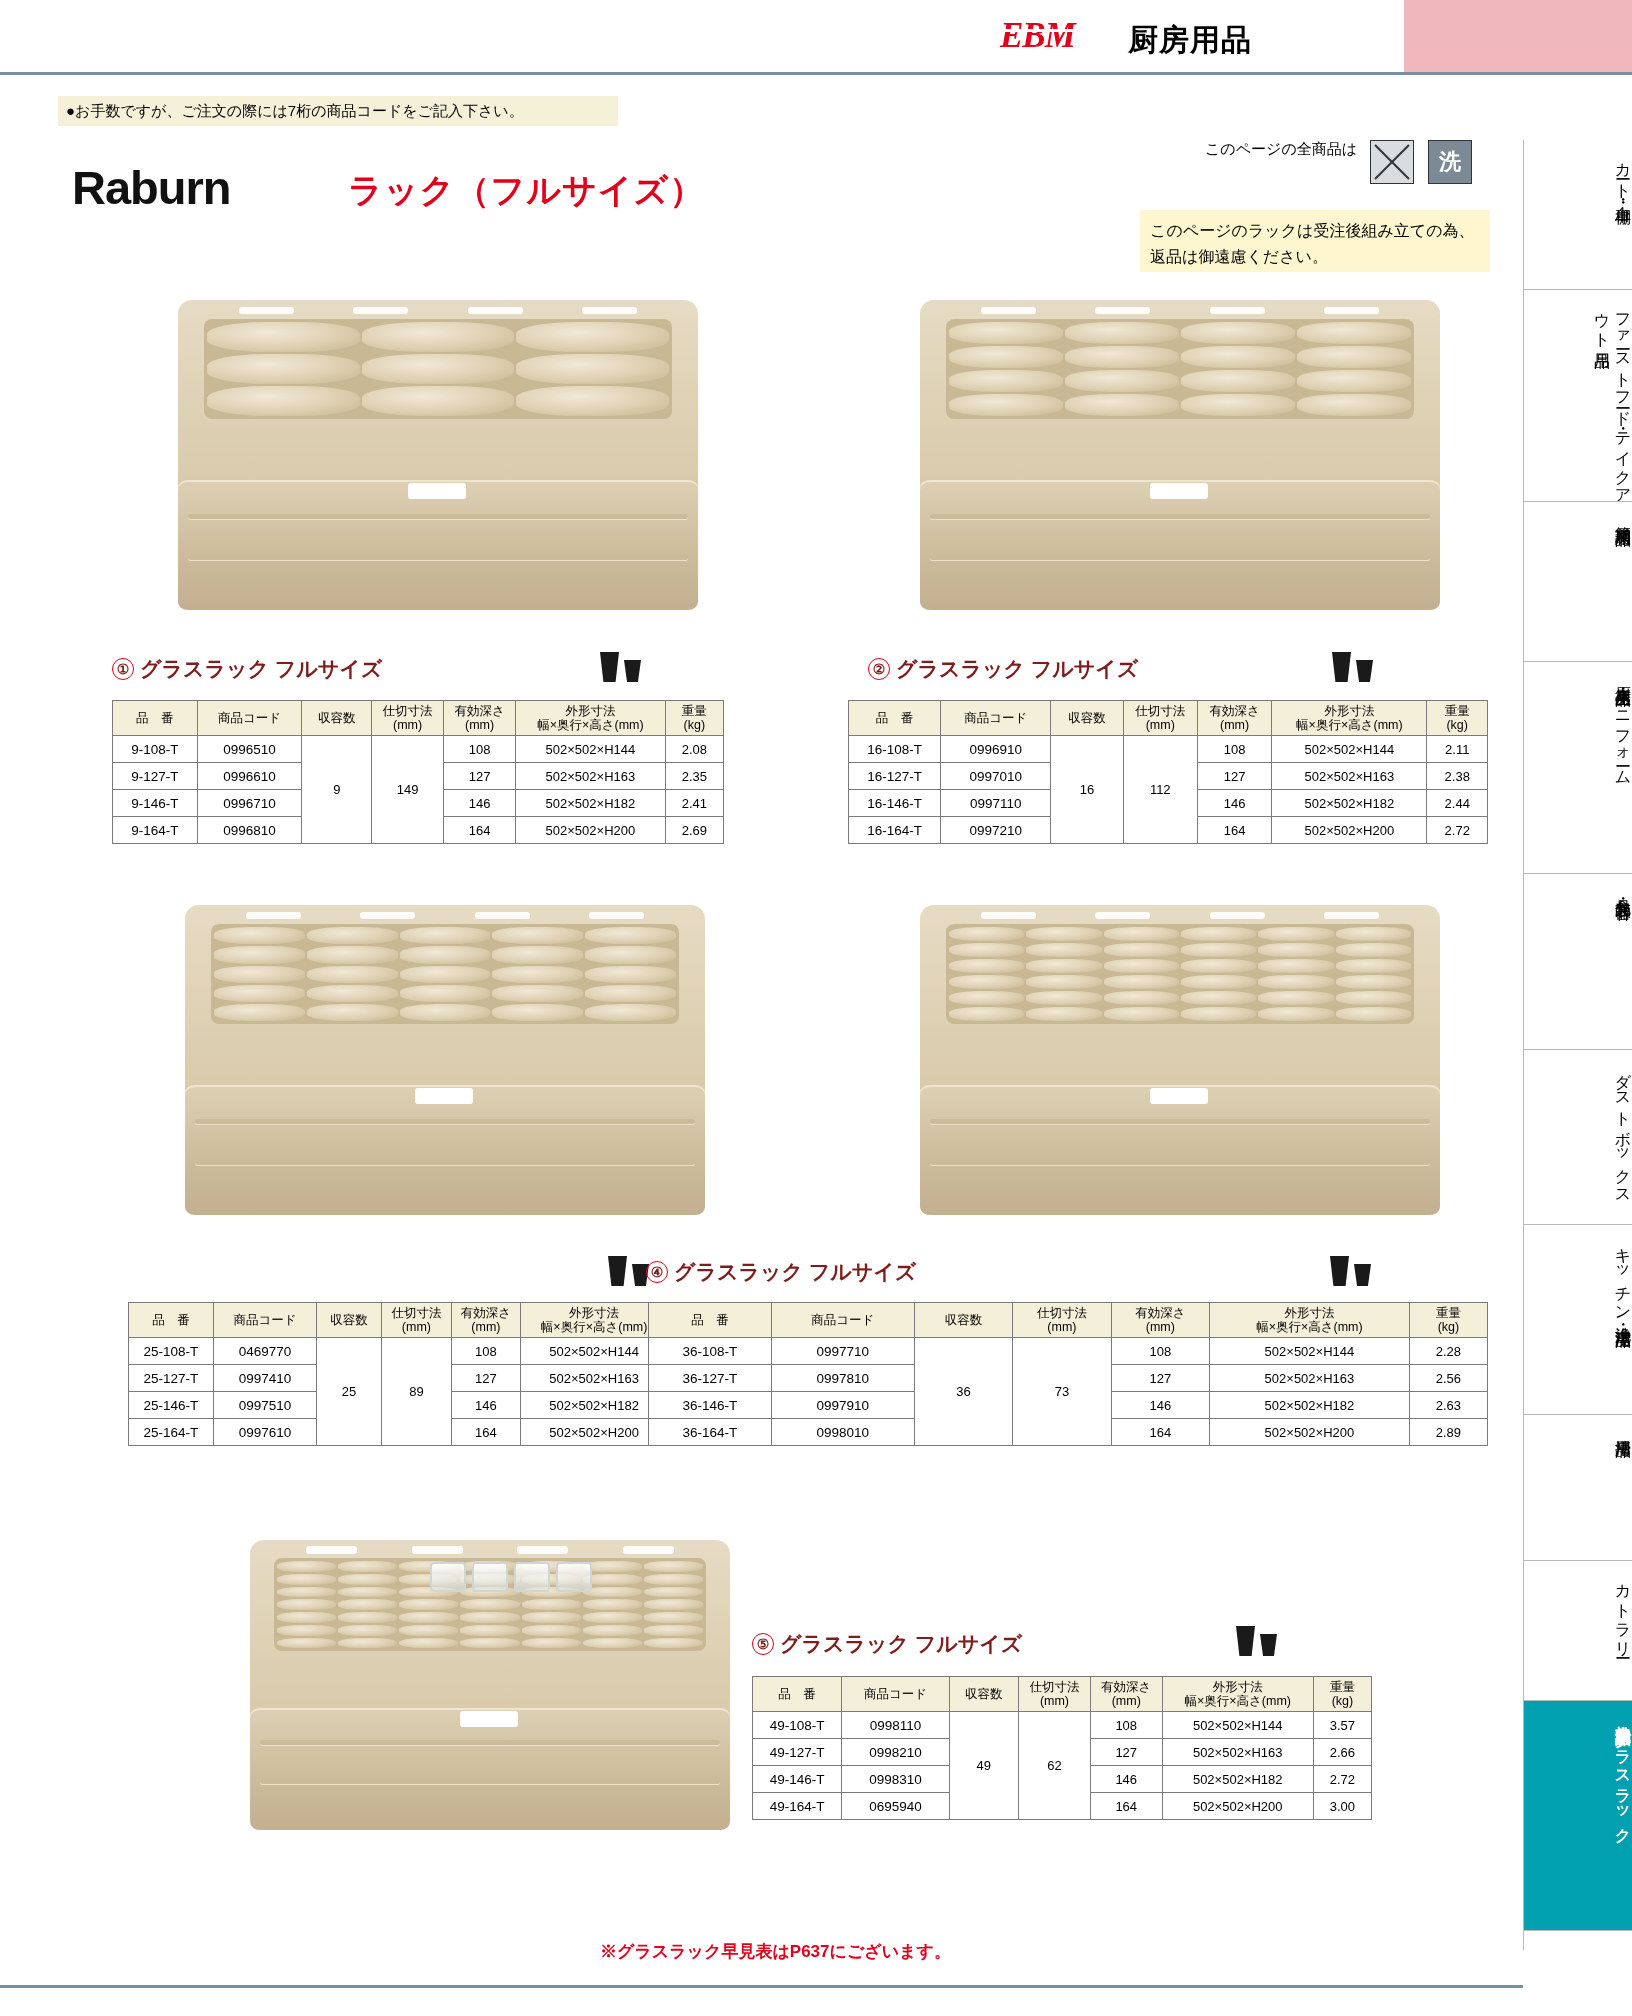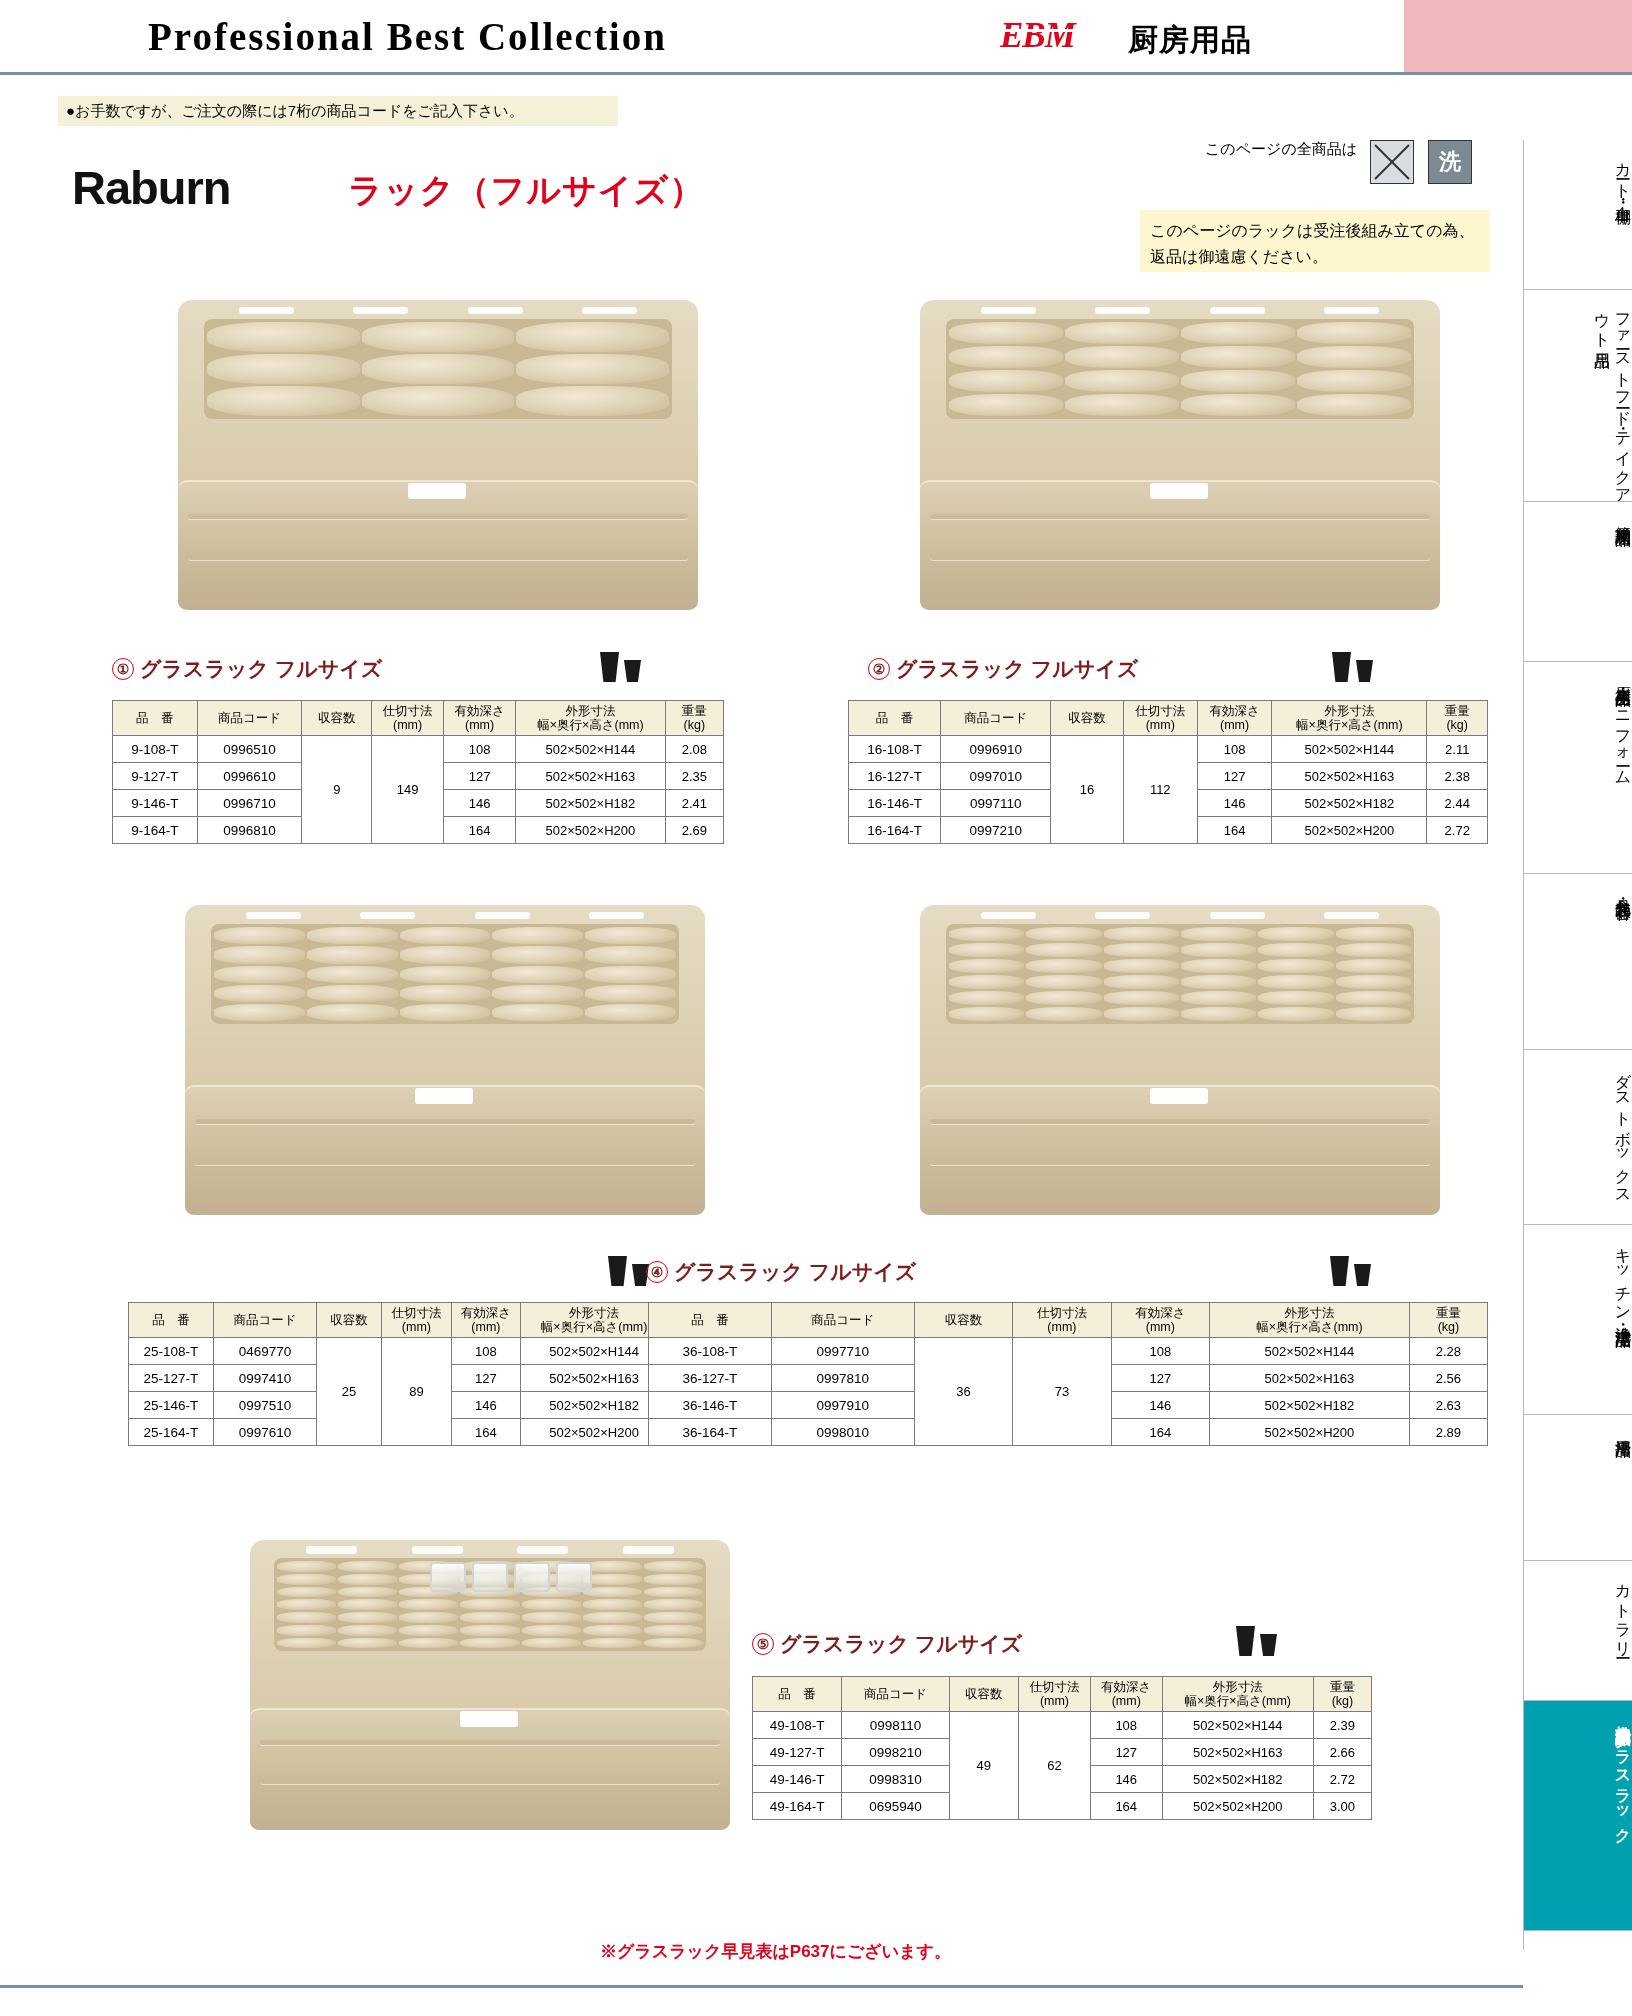--- a/index.html
+++ b/index.html
@@ -200,21 +200,20 @@
   .glass{
     width:32px;height:26px;border:2px solid #cfd6d8;border-radius:4px;
     background:linear-gradient(180deg,rgba(255,255,255,.9),rgba(220,230,232,.55));
   }
 </style>
 </head>
 <body>
 
 <div class="header">
   <div class="header-band"></div>
-  <div class="header-title">Professional Best Collection</div>
   <div class="ebm-logo">EBM</div>
   <div class="header-jp">厨房用品</div>
   <div class="page-number-box">
     
   </div>
 </div>
 
 <div class="notice-bar">●お手数ですが、ご注文の際には7桁の商品コードをご記入下さい。</div>
 
 <div class="brand">Raburn</div>
@@ -710,21 +709,21 @@
     </tr>
   </thead>
   <tbody>
     <tr>
       <td class="code-a">49-108-T</td>
       <td class="code-b">0998110</td>
       <td rowspan="4">49</td>
       <td rowspan="4">62</td>
       <td>108</td>
       <td>502×502×H144</td>
-      <td>2.39</td>
+      <td>3.57</td>
     </tr>
     <tr>
       <td class="code-a">49-127-T</td>
       <td class="code-b">0998210</td>
       <td>127</td>
       <td>502×502×H163</td>
       <td>2.66</td>
     </tr>
     <tr>
       <td class="code-a">49-146-T</td>

